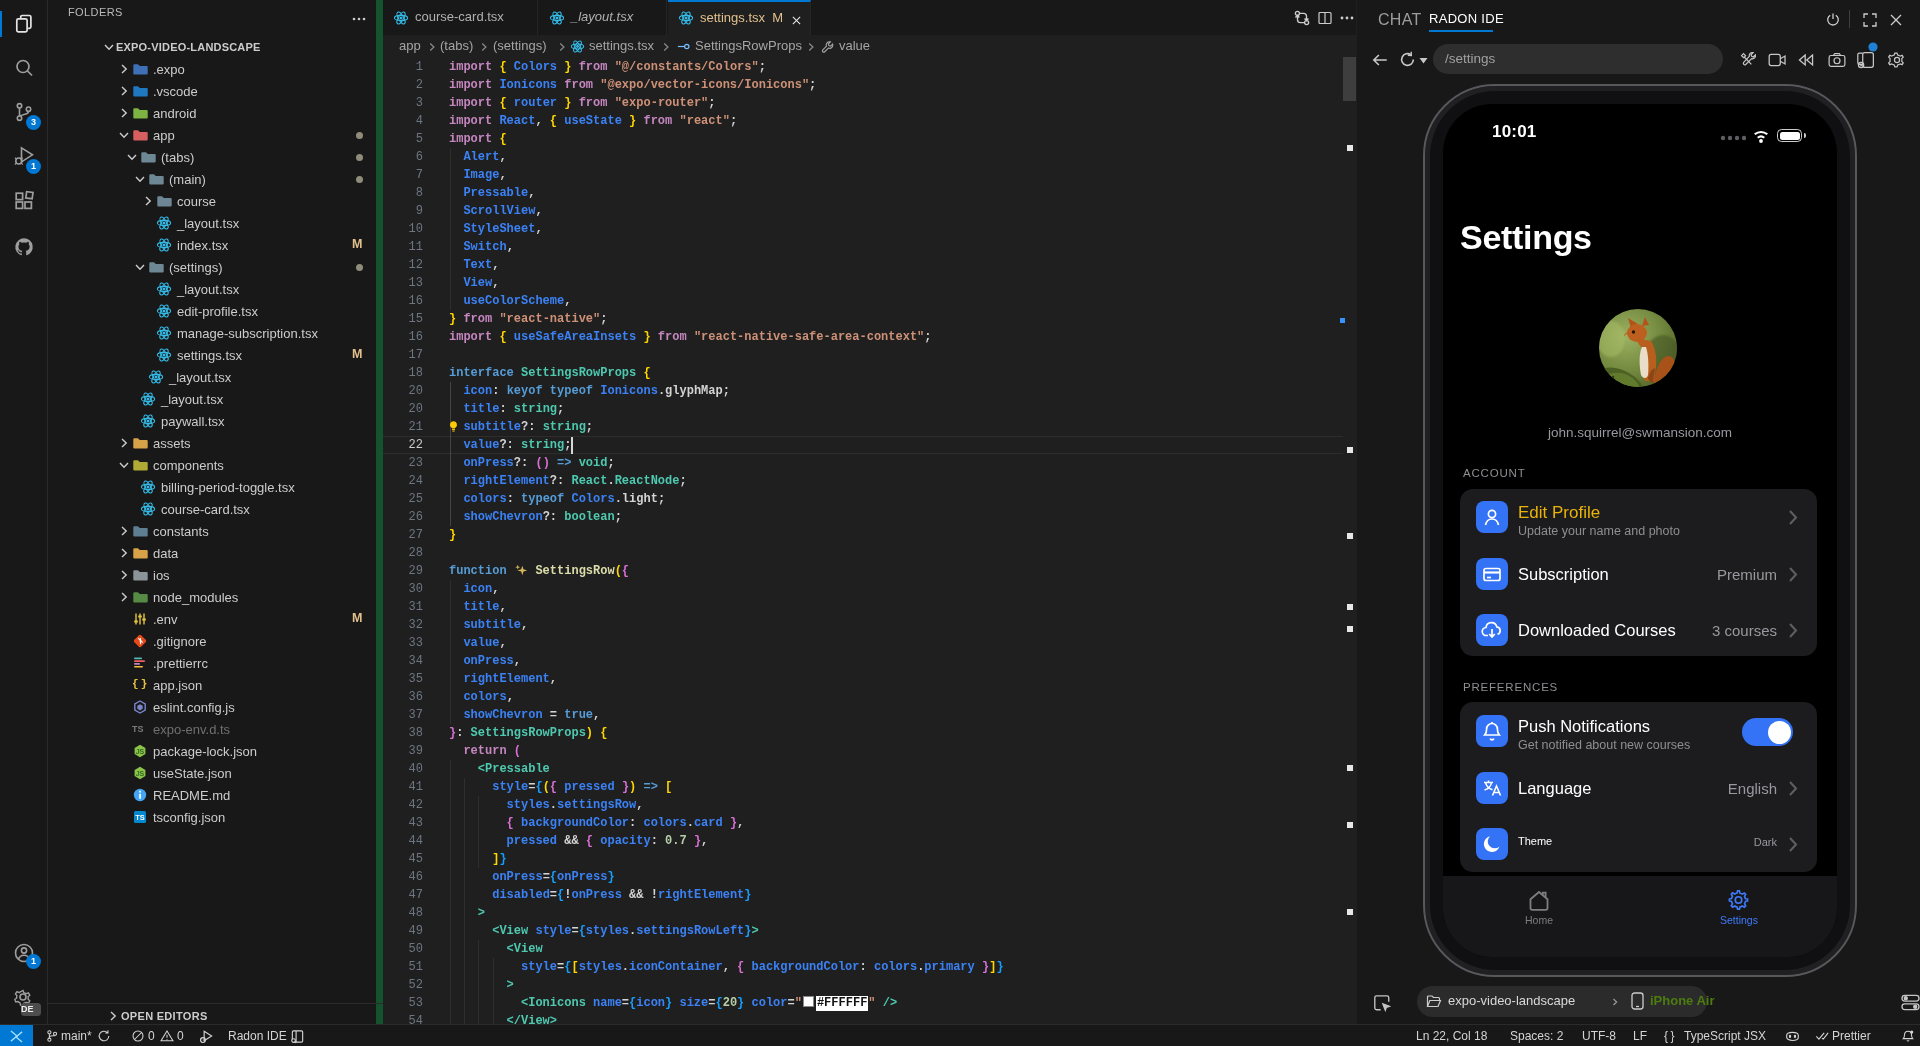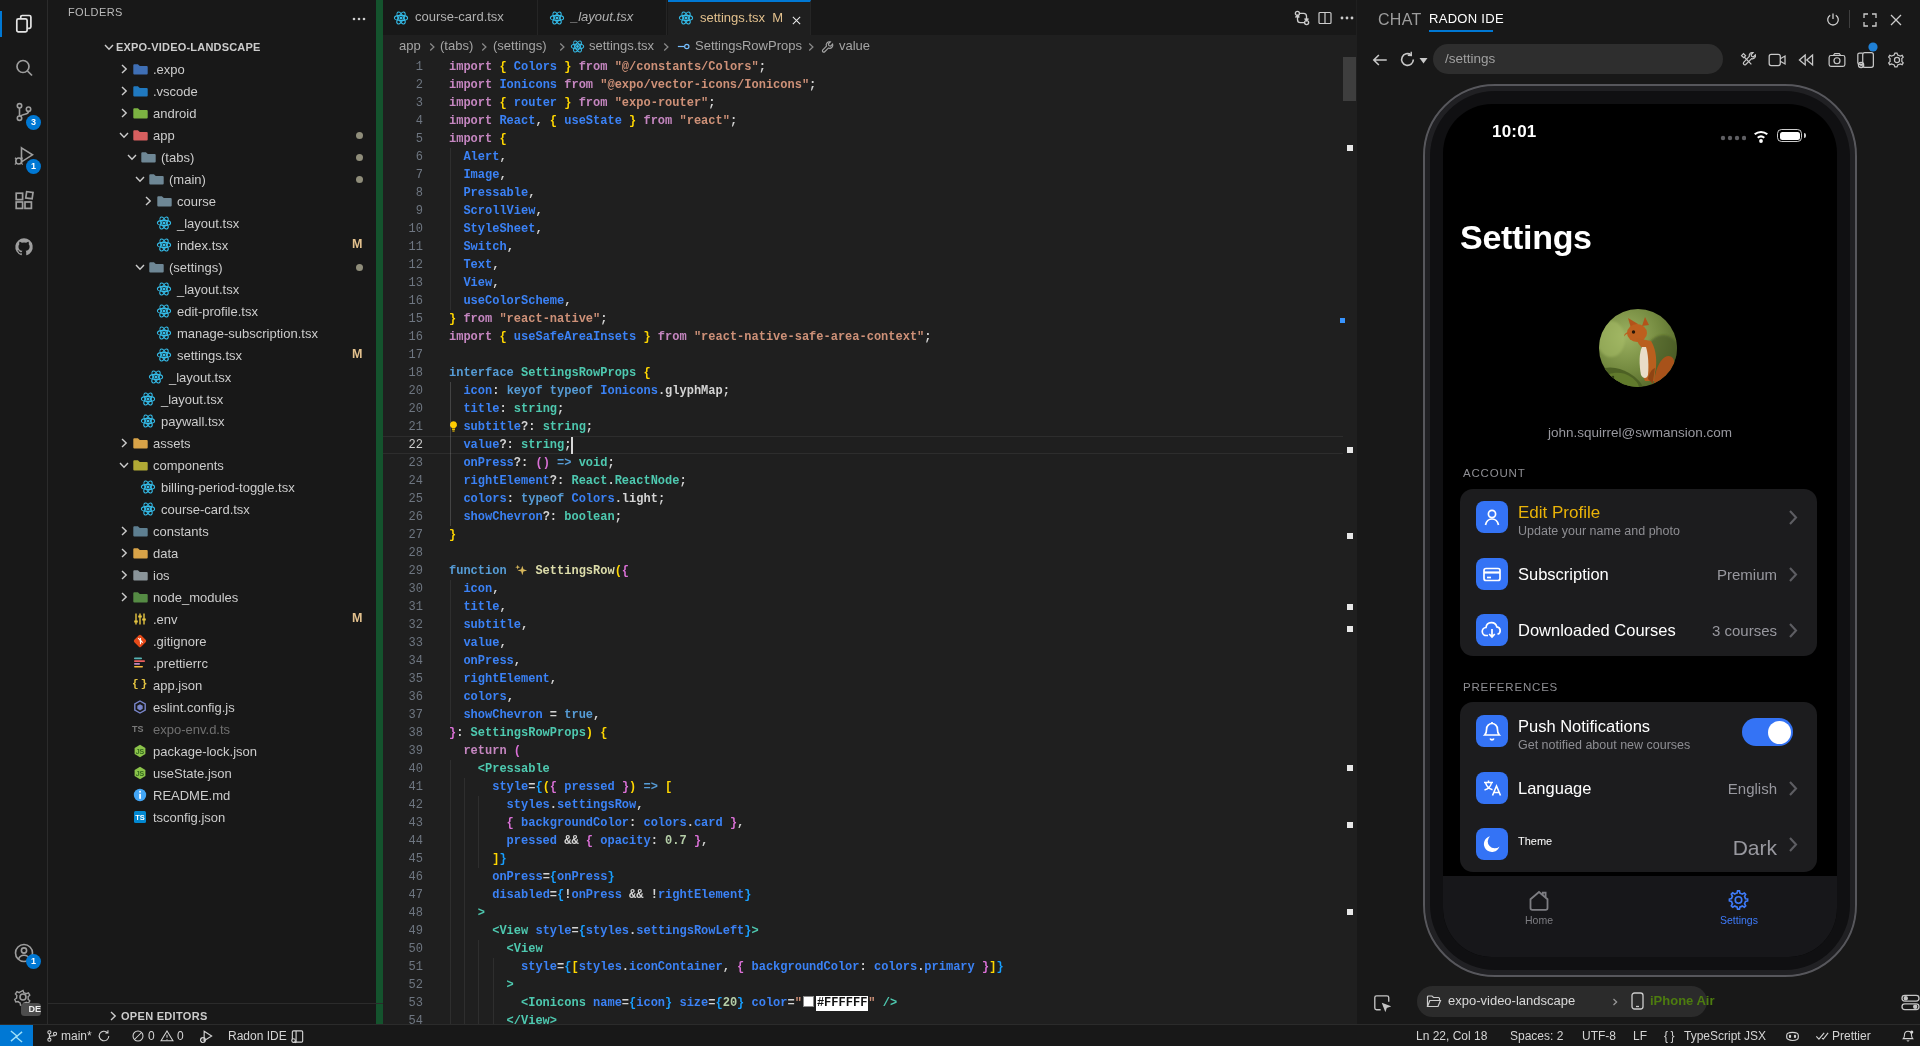--- a/index.html
+++ b/index.html
@@ -125,21 +125,21 @@
         <circle cx="12" cy="9.5" r="2.6"></circle>
       <path d="M6.5 18.2 c1-3 2.8-4 5.5-4 s4.5 1 5.5 4"></path>
     </svg>
     <div class="ab-badge" style="left:14px; top:13px;">1</div>
   </div>
   <div class="ab-ic" style="top:986px">
     <svg viewBox="0 0 24 24" fill="none" stroke="currentColor" stroke-width="1.6">
       <circle cx="11" cy="11" r="3"></circle>
       <path d="M11 4.5 l0.8 2.2 a5 5 0 0 1 2.4 1 l2.2-.9 1.4 2.4-1.7 1.6 a5 5 0 0 1 0 2.4 l1.7 1.6-1.4 2.4-2.2-.9 a5 5 0 0 1-2.4 1 L11 19.5 l-2.5-.3 -0.4-2.3 a5 5 0 0 1-2-1.4 l-2.3.5-1-2.6 1.9-1.4 a5 5 0 0 1 .2-2.4 L3.4 8 5 5.7l2.2 1a5 5 0 0 1 2.2-1.3z" stroke-width="1.4"></path>
     </svg>
-    <div style="position:absolute;left:9px;top:17px;width:20px;height:13px;border-radius:3.5px;background:#4d4d4d;color:#eee;font-size:9px;line-height:13px;text-align:right;font-weight:bold;">DE</div>
+    <div style="position:absolute;left:9px;top:17px;width:20px;height:13px;border-radius:3.5px;background:#4d4d4d;color:#eee;font-size:9px;line-height:13px;text-align:left;font-weight:bold;">DE</div>
   </div>
 </div>
 <svg width="0" height="0" style="position:absolute">
   <defs>
     <symbol id="chev-r" viewBox="0 0 16 16">
         <path d="M6 4 L10.2 8 L6 12" fill="none" stroke="currentColor" stroke-width="1.4"></path>
       </symbol>
     <symbol id="chev-d" viewBox="0 0 16 16">
         <path d="M4 6 L8 10.2 L12 6" fill="none" stroke="currentColor" stroke-width="1.4"></path>
       </symbol>
@@ -779,21 +779,21 @@
     <div class="abs" style="left:184px;top:676px;width:150px;text-align:right;font-size:15px;color:#98989f">English</div>
     <svg class="abs" style="left:345px;top:676px;width:10px;height:17px" viewBox="0 0 10 17" fill="none" stroke="#5d5d62" stroke-width="2.1">
         <path d="M2 2 L8 8.5 L2 15"></path>
       </svg>
     <div class="abs" style="left:33px;top:724px;width:32px;height:32px;border-radius:8px;background:#3473f5">
         <svg style="position:absolute;left:4px;top:4px;width:24px;height:24px" viewBox="0 0 24 24" fill="none" stroke="#fff" stroke-width="1.7">
           <path d="M19.5 14.5 A8 8 0 1 1 10 4.2 a6.5 6.5 0 0 0 9.5 10.3z" fill="#fff" stroke="none"></path>
         </svg>
       </div>
     <div class="abs" style="left:75px;top:731px;font-size:11px;color:#fff">Theme</div>
-    <div class="abs" style="left:184px;top:732px;width:150px;text-align:right;font-size:21px;color:#98989f">Dark</div>
+    <div class="abs" style="left:184px;top:732px;width:150px;text-align:right;font-size:11px;color:#98989f">Dark</div>
     <svg class="abs" style="left:345px;top:732px;width:10px;height:17px" viewBox="0 0 10 17" fill="none" stroke="#5d5d62" stroke-width="2.1">
         <path d="M2 2 L8 8.5 L2 15"></path>
       </svg>
     <svg class="abs" style="left:85px;top:785px;width:22px;height:23px" viewBox="0 0 22 23" fill="none" stroke="#7d7d82" stroke-width="1.8">
         <path d="M2.5 10.2 L11 3 L19.5 10.2 V19 a1.8 1.8 0 0 1-1.8 1.8 H4.3 A1.8 1.8 0 0 1 2.5 19z"></path>
         <path d="M14.8 5.8 V3.6 h2.8 v4.5"></path>
       </svg>
     <div class="abs" style="left:56px;top:810px;width:80px;text-align:center;font-size:10.5px;color:#7d7d82">Home</div>
     <svg class="abs" style="left:284px;top:785px;width:23px;height:22px" viewBox="0 0 24 22">
         <path d="M11 1.5 h2 l0.5 2.4 a8 8 0 0 1 2.4 1 l2.2-1.2 1.4 1.4-1.2 2.2 a8 8 0 0 1 1 2.4 L21.5 10 v2 l-2.2 0.5 a8 8 0 0 1-1 2.4 l1.2 2.2-1.4 1.4-2.2-1.2 a8 8 0 0 1-2.4 1 L13 20.5 h-2 l-0.5-2.2 a8 8 0 0 1-2.4-1 l-2.2 1.2-1.4-1.4 1.2-2.2 a8 8 0 0 1-1-2.4 L2.5 12 v-2 l2.2-0.5 a8 8 0 0 1 1-2.4 L4.5 4.9 5.9 3.5 l2.2 1.2 a8 8 0 0 1 2.4-1z" fill="none" stroke="#3e7bfa" stroke-width="1.7"></path>

